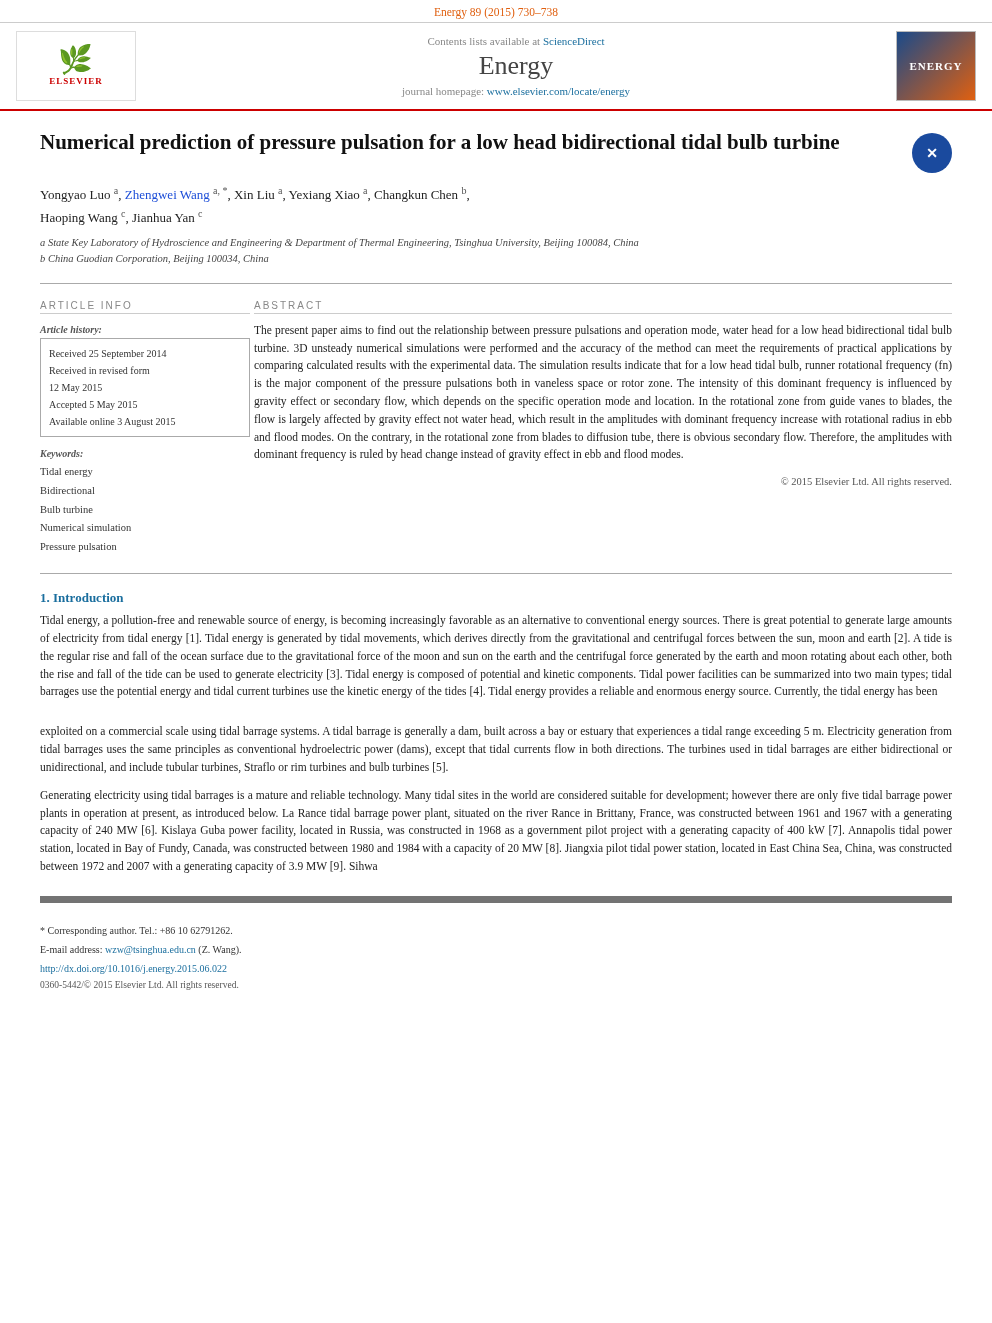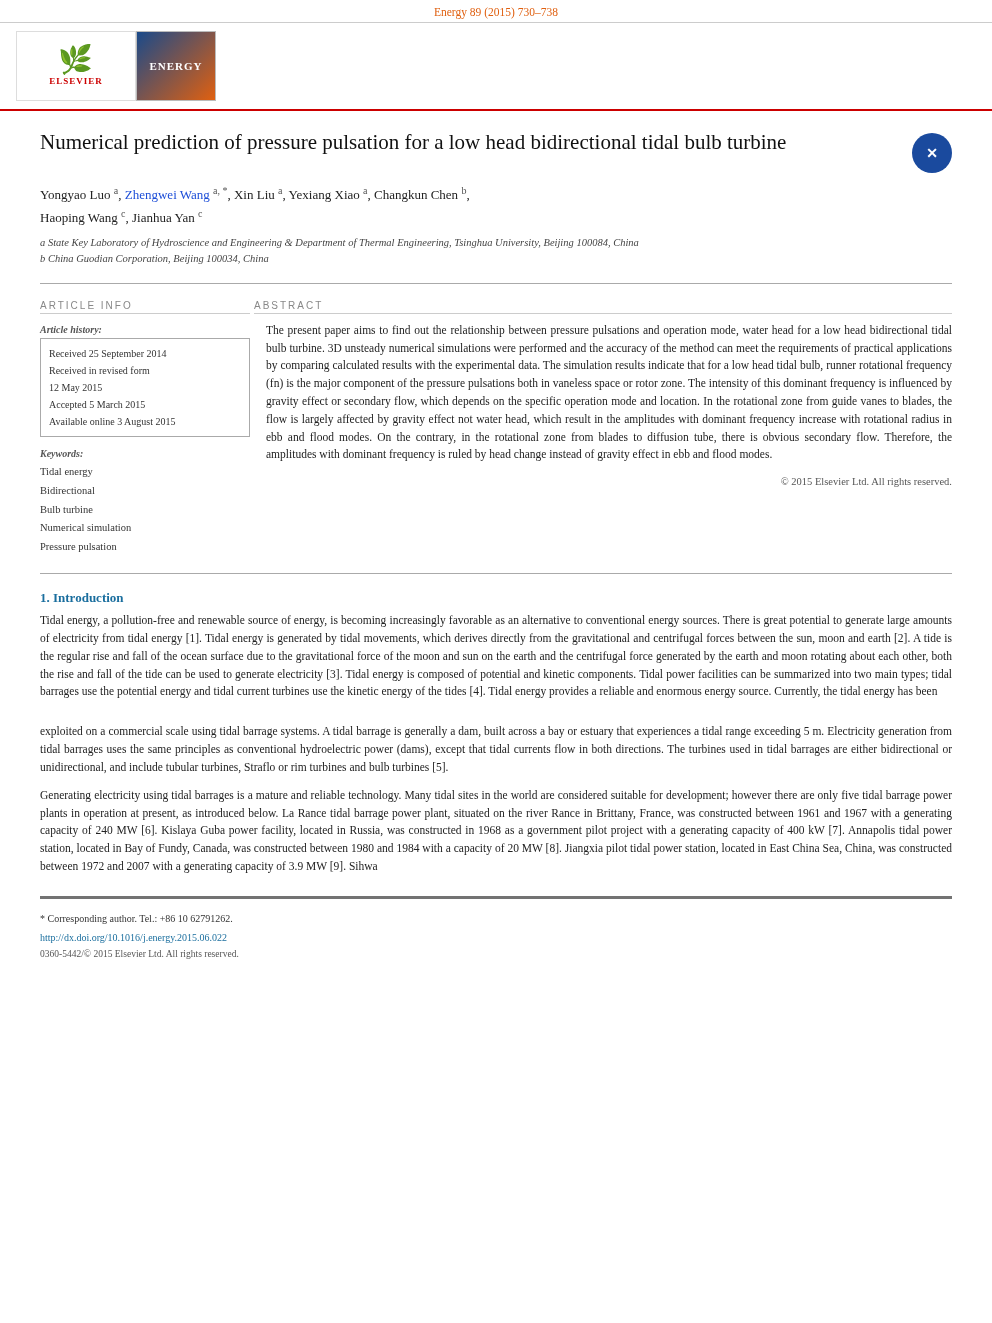--- a/index.html
+++ b/index.html
@@ -92,21 +92,21 @@
     }
 
     
     .paper-title-block {
       display: flex;
       align-items: flex-start;
       margin-bottom: 10px;
     }
     .paper-title {
       font-size: 21px;
-      font-weight: normal;
+      font-weight: bold;
       color: #111;
       line-height: 1.3;
       flex: 1;
     }
     .crossmark {
       margin-left: 12px;
       margin-top: 4px;
       width: 40px;
       height: 40px;
       border-radius: 50%;
@@ -202,21 +202,20 @@
       font-weight: bold;
       color: #555;
     }
 
     
     .abstract-text {
       font-size: 11.5px;
       line-height: 1.55;
       color: #222;
       text-align: justify;
-      margin-left: 12px;
     }
 
     .copyright-line {
       font-size: 10.5px;
       color: #555;
       text-align: right;
       margin-top: 8px;
       padding-top: 4px;
     }
 
@@ -251,22 +250,22 @@
 
     .body-text {
       font-size: 11.5px;
       line-height: 1.55;
       text-align: justify;
       color: #222;
     }
 
     
     .footer-area {
-      border-top: 3px solid #737373;
-      padding-top: 12px;
+      border-top: 7px solid #737373;
+      padding-top: 20px;
       margin-top: 20px;
     }
     .footnote {
       font-size: 10px;
       color: #333;
       line-height: 1.5;
       margin-bottom: 4px;
     }
     .footnote a, .doi-link {
       color: #1a6e9e;
@@ -300,20 +299,31 @@
 
 <div class="top-bar">
   <span>Energy 89 (2015) 730–738</span>
 </div>
 
 <div class="journal-header">
   <div class="elsevier-logo">
     <div class="elsevier-inner">
       <div class="elsevier-tree">🌿</div>
       <div class="elsevier-word">ELSEVIER</div>
+    </div>
+  </div>
+  <div class="center-block">
+    <div class="sciencedirect-link">
+      <span>Contents lists available at</span>
+      <a href="#">ScienceDirect</a>
+    </div>
+    <div class="journal-title">Energy</div>
+    <div class="homepage-link">
+      <span>journal homepage:</span>
+      <a href="#">www.elsevier.com/locate/energy</a>
     </div>
   </div>
   <div class="right-logo">ENERGY</div>
 </div>
 
 <div class="content">
 
   <div class="paper-title-block">
     <div class="paper-title">Numerical prediction of pressure pulsation for a low head bidirectional tidal bulb turbine</div>
     <div class="crossmark">
@@ -342,21 +352,21 @@
 
     <div class="left-col">
       <div class="section-heading">ARTICLE INFO</div>
 
       <div class="article-info">
         <div class="info-label">Article history:</div>
         <div class="dates-box">
           <div>Received 25 September 2014</div>
           <div>Received in revised form</div>
           <div>12 May 2015</div>
-          <div>Accepted 5 March 2015</div>
+          <div>Accepted 5 May 2015</div>
           <div>Available online 3 August 2015</div>
         </div>
       </div>
 
       <div class="keywords-list">
         <div class="kw-label">Keywords:</div>
         <div>Tidal energy</div>
         <div>Bidirectional</div>
         <div>Bulb turbine</div>
         <div>Numerical simulation</div>
@@ -387,18 +397,23 @@
       <p class="body-text" style="margin-bottom:10px;">exploited on a commercial scale using tidal barrage systems. A tidal barrage is generally a dam, built across a bay or estuary that experiences a tidal range exceeding 5 m. Electricity generation from tidal barrages uses the same principles as conventional hydroelectric power (dams), except that tidal currents flow in both directions. The turbines used in tidal barrages are either bidirectional or unidirectional, and include tubular turbines, Straflo or rim turbines and bulb turbines [5].</p>
       <p class="body-text">Generating electricity using tidal barrages is a mature and reliable technology. Many tidal sites in the world are considered suitable for development; however there are only five tidal barrage power plants in operation at present, as introduced below. La Rance tidal barrage power plant, situated on the river Rance in Brittany, France, was constructed between 1961 and 1967 with a generating capacity of 240 MW [6]. Kislaya Guba power facility, located in Russia, was constructed in 1968 as a government pilot project with a generating capacity of 400 kW [7]. Annapolis tidal power station, located in Bay of Fundy, Canada, was constructed between 1980 and 1984 with a capacity of 20 MW [8]. Jiangxia pilot tidal power station, located in East China Sea, China, was constructed between 1972 and 2007 with a generating capacity of 3.9 MW [9]. Sihwa</p>
     </div>
   </div>
 
   <div class="footer-area">
     <div class="footnote">
       <span>* Corresponding author. Tel.: +86 10 62791262.</span>
     </div>
     <div class="footnote">
+      <span>E-mail address:</span>
+      <a href="#" class="author-link">wzw@tsinghua.edu.cn</a>
+      <span>(Z. Wang).</span>
+    </div>
+    <div class="footnote">
       <a href="#" class="doi-link">http://dx.doi.org/10.1016/j.energy.2015.06.022</a>
     </div>
     <div class="footer-bottom">0360-5442/© 2015 Elsevier Ltd. All rights reserved.</div>
   </div>
 
 </div>
 
 </body></html>

